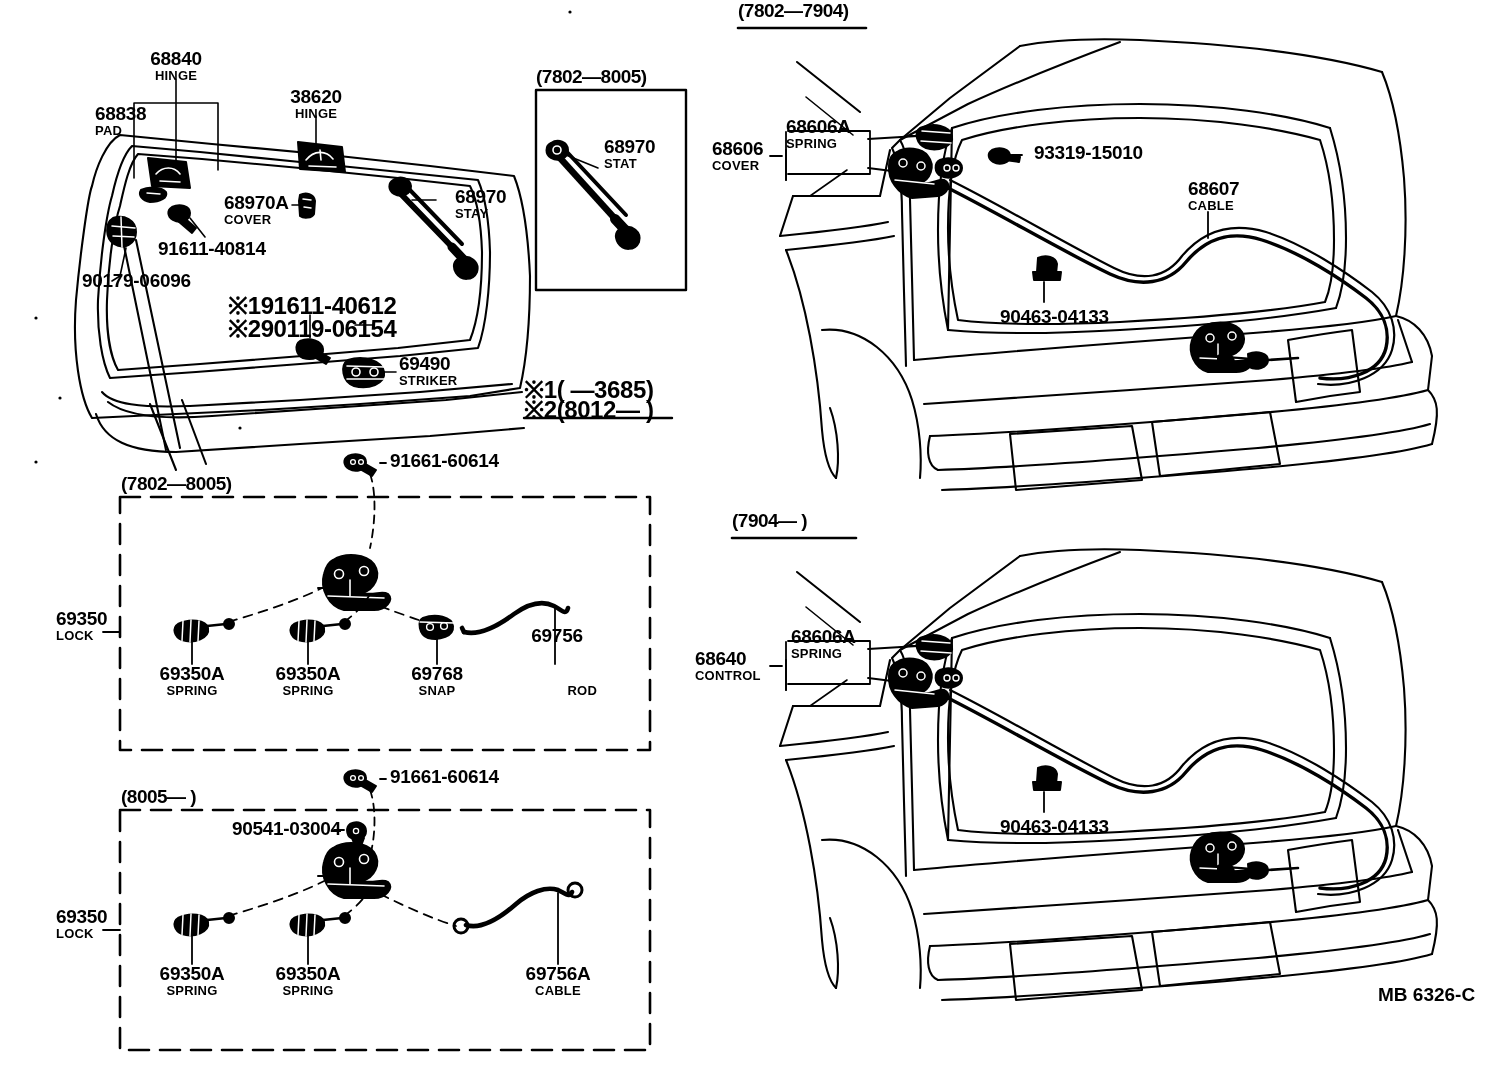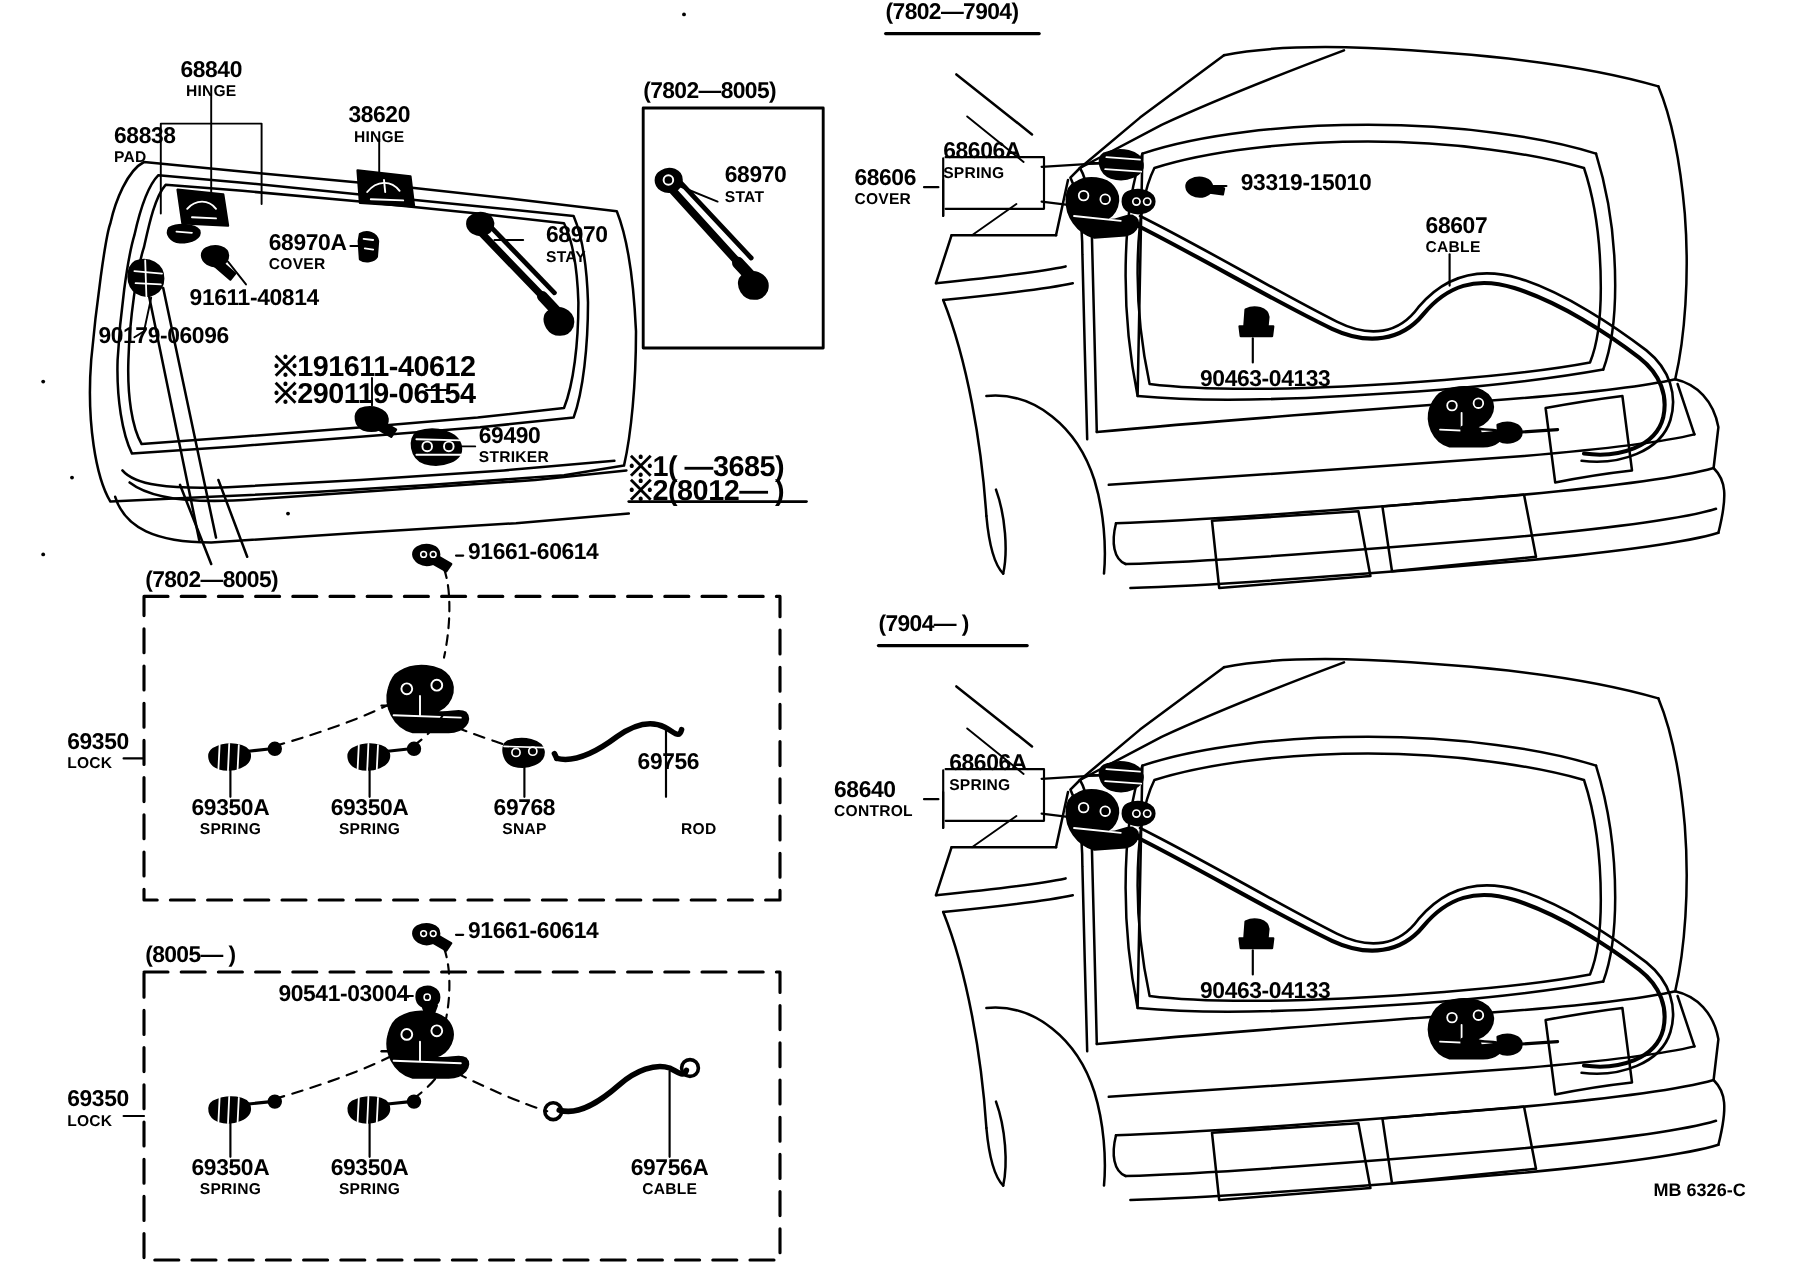--- a/index.html
+++ b/index.html
@@ -17,21 +17,21 @@
     font-weight:bold;
     letter-spacing:-0.3px;
     line-height:0.98;
     white-space:nowrap;
     font-family:"Liberation Sans", sans-serif;
   }
   .pn{font-size:19px;}
   .nm{font-size:13px;letter-spacing:0.2px;}
   .hdr{font-size:19px;font-weight:bold;letter-spacing:-0.5px;}
   .note{font-size:24px;font-weight:bold;letter-spacing:-0.4px;}
-  .code{font-size:15px;font-weight:bold;letter-spacing:0px;}
+  .code{font-size:19px;font-weight:bold;letter-spacing:0px;}
   .ctr{text-align:center;}
 </style>
 </head>
 <body>
 
 <div id="sheet">
 
 <svg viewBox="0 0 1512 1066">
   <g fill="none" stroke="#000" stroke-width="2.1" stroke-linecap="round" stroke-linejoin="round">
 

